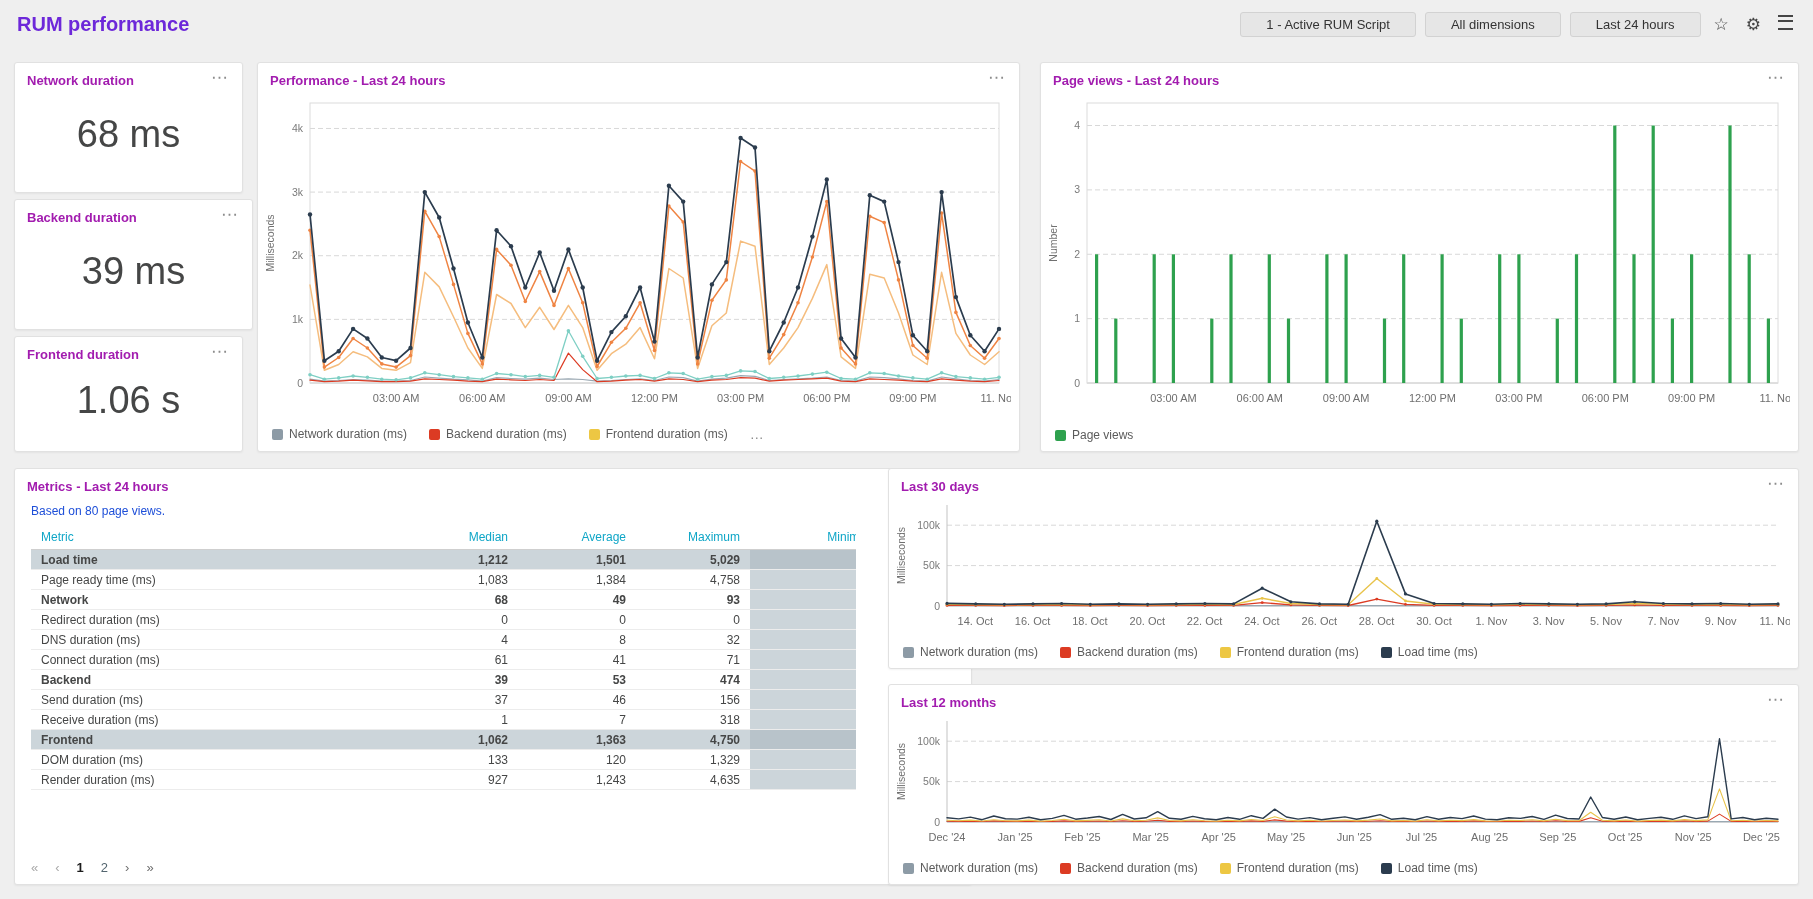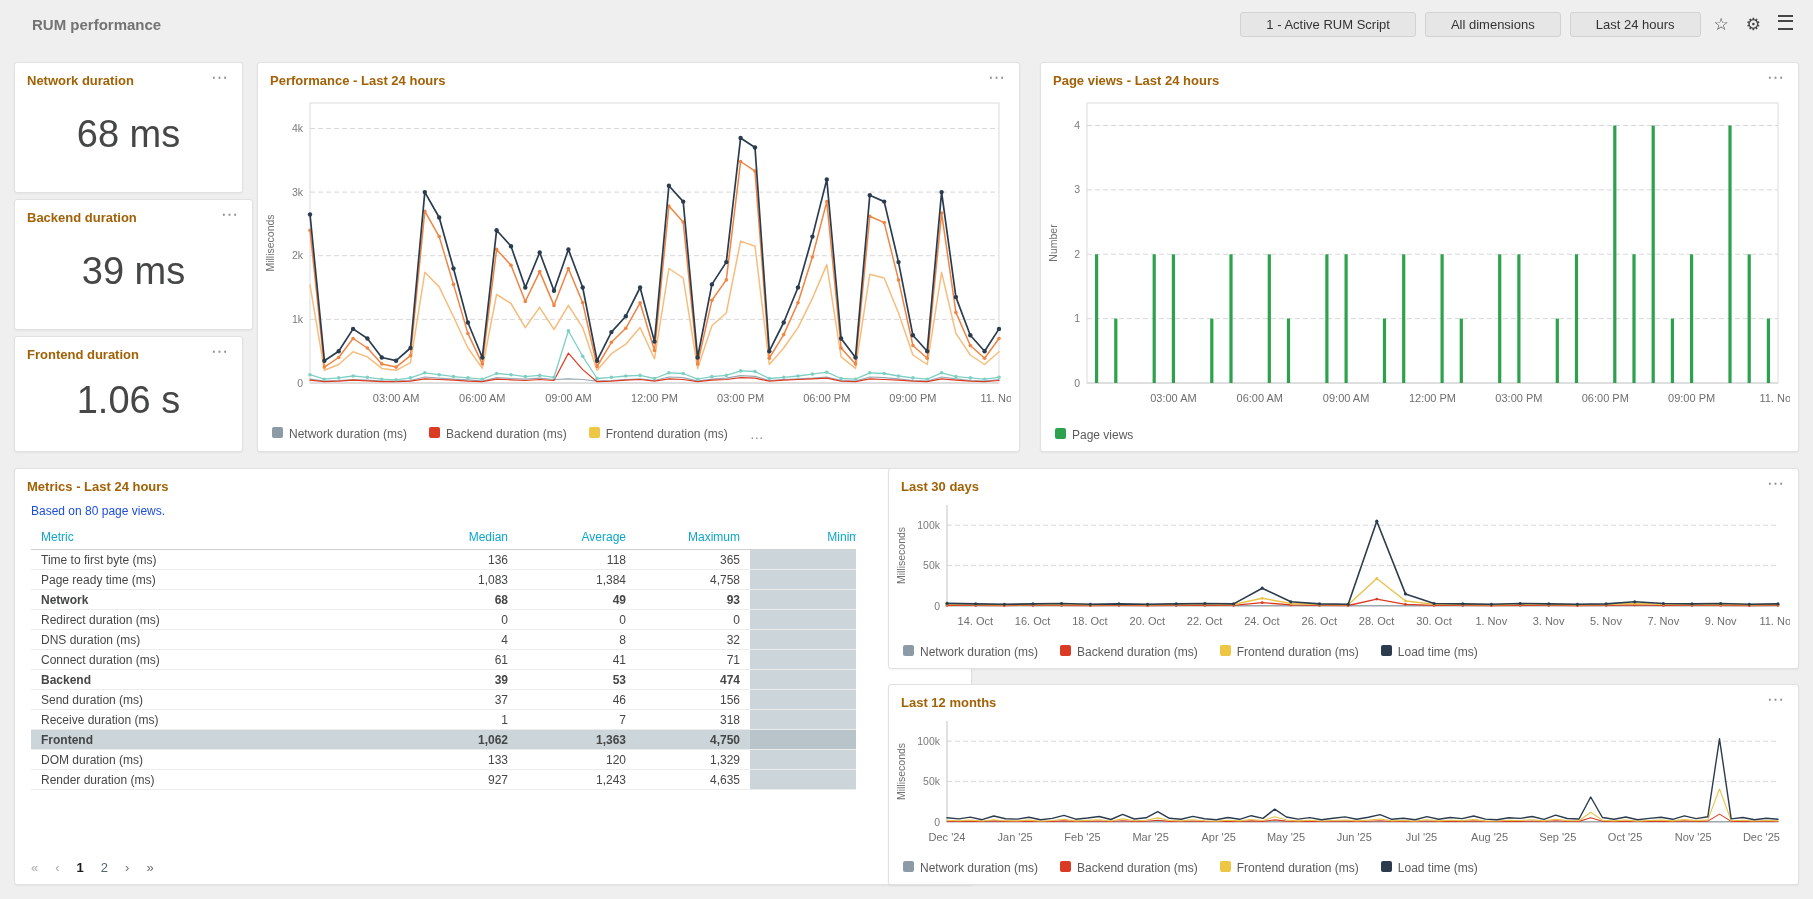--- a/index.html
+++ b/index.html
@@ -1,32 +1,32 @@
 <!DOCTYPE html>
 <html><head>
 <meta charset="utf-8">
 <style>
   html,body{margin:0;padding:0}
   body{width:1813px;height:899px;background:#efefef;font-family:"Liberation Sans",sans-serif;position:relative;overflow:hidden;color:#454646}
   .page-header{position:absolute;top:0;left:0;right:0;height:48px;display:flex;align-items:center;justify-content:space-between;padding:0 16px;box-sizing:border-box}
-  .page-title{font-size:15px;font-weight:700;color:#737373;margin:16px}
+  .page-title{font-size:20px;font-weight:700;color:#6d28d9;margin:1px}
   .header-right{display:flex;align-items:center;gap:9px}
   .pill{background:#e6e6e6;border:1px solid #d2d2d2;border-radius:3px;font:13px "Liberation Sans",sans-serif;color:#333;padding:4px 25px;cursor:pointer}
   .icon-btn{font-size:17px;color:#454545;cursor:pointer;padding:1px 4px;background:none;border:none;line-height:1}
   .burger{display:inline-block;width:15px;height:11px;border-top:2px solid #454545;border-bottom:2px solid #454545;position:relative}
   .burger::after{content:"";position:absolute;left:0;right:0;top:2.5px;height:2px;background:#454545}
   .tile{position:absolute;background:#fff;border:1px solid #e1e1e1;border-radius:3px;box-shadow:0 1px 2px rgba(0,0,0,.05);box-sizing:border-box}
   .tile-head{display:flex;justify-content:space-between;align-items:flex-start;padding:10px 12px 0 12px}
-  .tile-title{font-size:13px;font-weight:700;color:#a16207}
+  .tile-title{font-size:13px;font-weight:700;color:#a21caf}
   .more-btn{color:#8c8c8c;font-size:17px;line-height:10px;cursor:pointer;background:none;border:none;padding:0 2px}
   .kpi-value{position:absolute;left:0;right:0;top:50%;transform:translateY(-34%);text-align:center;font-size:38px;color:#454646}
   .chart-box{position:absolute}
   .chart-box svg{display:block;overflow:hidden}
   .legend{position:absolute;left:14px;bottom:9px;display:flex;align-items:center;gap:22px;font-size:12px;color:#5b5b5b}
-  .legend-item{display:flex;align-items:flex-start;gap:6px;cursor:pointer}
+  .legend-item{display:flex;align-items:center;gap:6px;cursor:pointer}
   .swatch{width:11px;height:11px;border-radius:2px;flex:0 0 auto}
   .legend-more{color:#8c8c8c;font-size:14px;cursor:pointer}
   .subtitle{font-size:12px;color:#1d4ed8;padding:10px 16px 0}
   .table-wrap{margin:8px 16px 6px;overflow:hidden;width:825px}
   table.metrics{border-collapse:collapse;table-layout:fixed;font-size:12px;color:#454646;width:855px}
   table.metrics th,table.metrics td{padding:2.5px 10px;border-bottom:1px solid #ececec;white-space:nowrap;overflow:hidden}
   table.metrics thead th{color:#0fa6c7;font-weight:400;text-align:right;border-bottom:1px solid #cfcfcf;padding-top:4px;padding-bottom:5px}
   table.metrics thead th:first-child{text-align:left}
   table.metrics td.num{text-align:right}
   tr.bold td{font-weight:700}
@@ -366,25 +366,25 @@
       <thead>
           <tr>
             <th>Metric</th>
             <th>Median</th>
             <th>Average</th>
             <th>Maximum</th>
             <th>Minimum</th>
           </tr>
         </thead>
       <tbody>
-          <tr class="">
-            <td>Time to first byte (ms)</td>
-            <td class="num">136</td>
-            <td class="num">118</td>
-            <td class="num">365</td>
+          <tr class="bold hl">
+            <td>Load time</td>
+            <td class="num">1,212</td>
+            <td class="num">1,501</td>
+            <td class="num">5,029</td>
             <td class="min-col"></td>
           </tr>
           <tr class="">
             <td>Page ready time (ms)</td>
             <td class="num">1,083</td>
             <td class="num">1,384</td>
             <td class="num">4,758</td>
             <td class="min-col"></td>
           </tr>
           <tr class="bold ">

